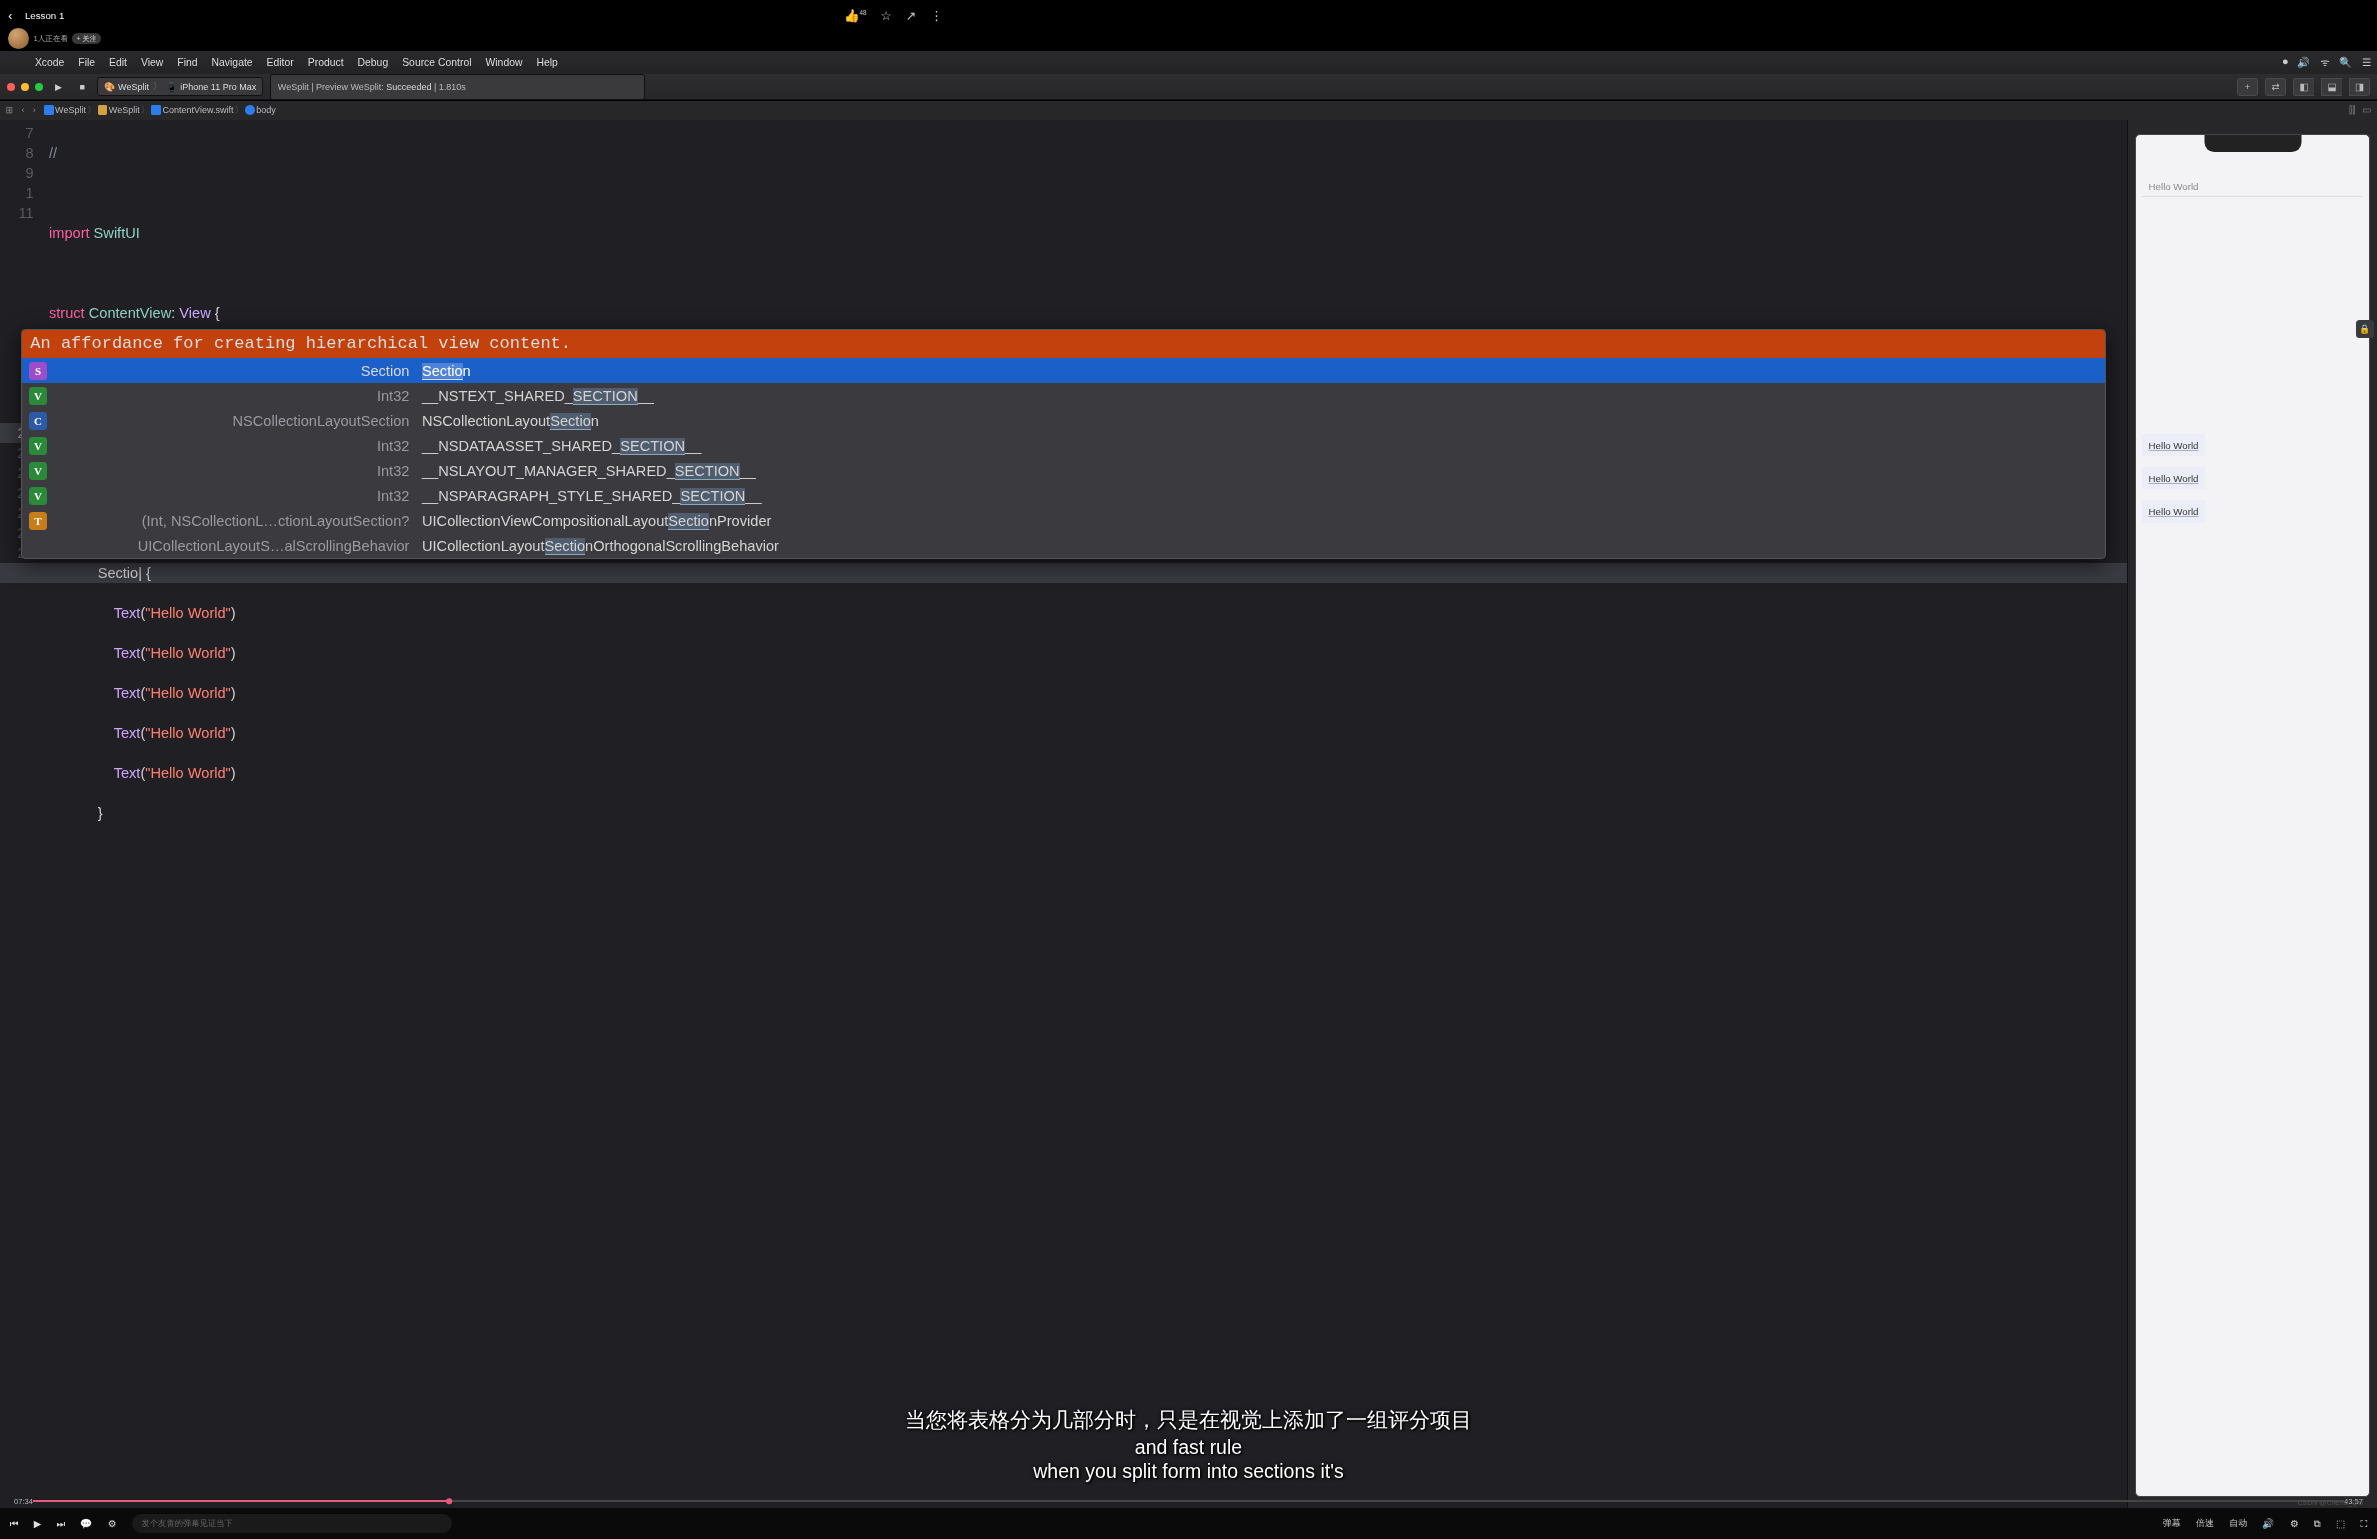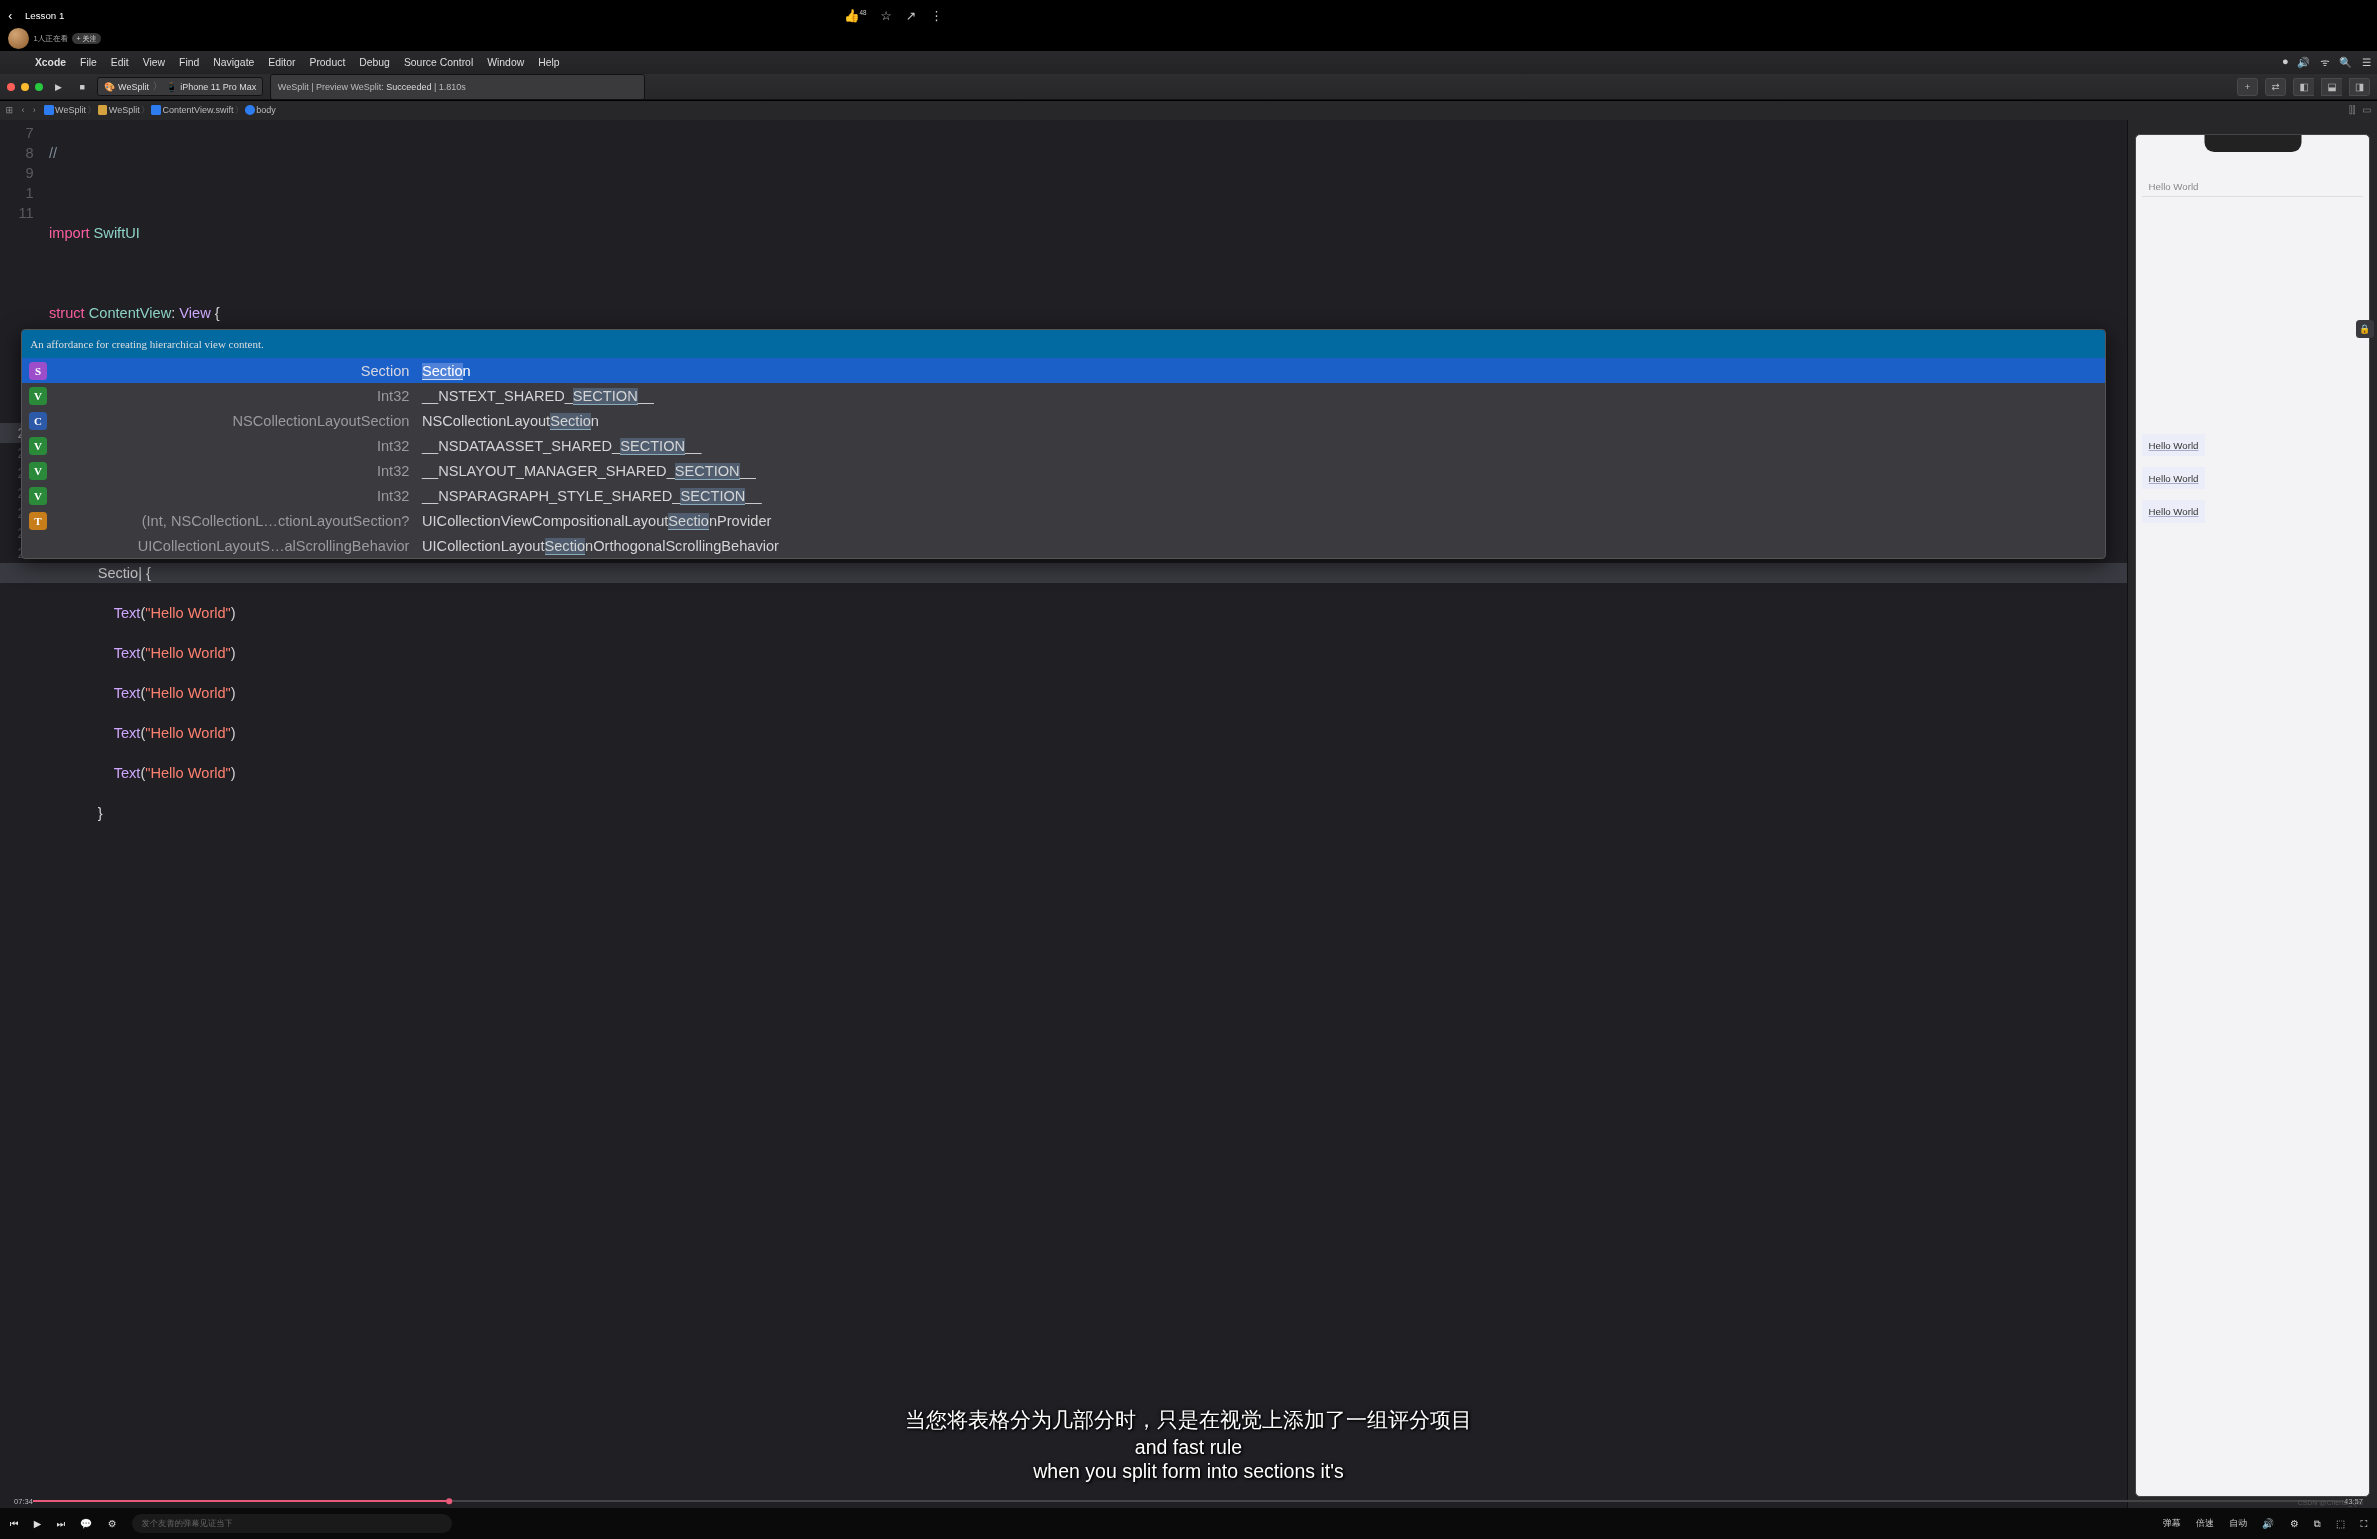--- a/index.html
+++ b/index.html
@@ -7,21 +7,21 @@
 .topbar{display:flex;align-items:center;height:31px;padding:0 8.3px;color:#fff}
 .topbar .back{font-size:12.5px;margin-right:12.5px;font-weight:300}
 .topbar .spacer{flex:1}
 .topbar .icon{margin-left:14px;font-size:12.5px;color:#ccc}
 .count{position:absolute;top:28px;left:8.3px;font-size:7.6px;color:#aaa;display:flex;align-items:center;gap:4.2px;z-index:10}
 .avatar{width:21px;height:21px;border-radius:50%;background:radial-gradient(circle at 35% 30%,#d4a574,#8b5a2b)}
 .follow{background:rgba(80,80,80,.7);border-radius:7px;padding:0.7px 4.2px;font-size:7px;color:#ddd}
 .mac-menubar{position:absolute;top:51px;left:0;right:0;height:23.6px;background:linear-gradient(#2a2a2c,#232326);border-bottom:0.7px solid #111;display:flex;align-items:center;padding:0 5.6px;gap:0}
 .apple{width:16.7px;height:16.7px;margin-right:5.6px;color:#ddd;font-size:11px;display:flex;align-items:center;justify-content:center}
 .mac-menubar .mi{padding:0 7px;color:#ddd;font-size:10.4px}
-.mac-menubar .mi.bold{font-weight:700}
+.mac-menubar .mi.bold{font-weight:400}
 .mac-menubar .rspace{flex:1}
 .mac-menubar .ric{margin-left:9.7px;color:#ccc;font-size:10.4px}
 .xcode-toolbar{position:absolute;top:74px;left:0;right:0;height:26.4px;background:linear-gradient(#2d2d30,#27272a);border-bottom:0.7px solid #111;display:flex;align-items:center;padding:0 7px;gap:7px}
 .traffic{display:flex;gap:5.6px}
 .traffic span{width:8.3px;height:8.3px;border-radius:50%}
 .tred{background:#ff5f57}.tyel{background:#febc2e}.tgrn{background:#28c840}
 .play,.stop{width:16.7px;height:16.7px;display:flex;align-items:center;justify-content:center;color:#ccc;font-size:9px}
 .scheme{background:#3a3a3d;border:0.7px solid #111;border-radius:2.8px;padding:2.1px 5.6px;font-size:9px;color:#ddd;display:flex;align-items:center;gap:2.8px}
 .sep{color:#888;margin:0 1.4px}
 .status{flex:0 0 375px;background:#3a3a3d;border:0.7px solid #111;border-radius:2.8px;padding:7px 7px;font-size:9px;color:#bbb}
@@ -44,21 +44,21 @@
 .gut .hl{background:#3a3a42;color:#aaa}
 .codelines{position:absolute;left:49px;top:2.8px;right:0;white-space:pre;color:#d4d4d4}
 .codelines div{height:20px}
 .kw-pink{color:#ff5fa3;font-weight:500}
 .kw-teal{color:#8fd4c8}
 .kw-purple{color:#d0a8ff}
 .kw-str{color:#ff8170}
 .kw-comment{color:#7f8c98}
 .hlline{background:#3a3a42;display:block;margin-left:-49px;padding-left:49px;width:calc(100% + 49px)}
 .autocomplete{position:absolute;top:209px;left:21px;right:21px;background:#3a3a3f;border:0.7px solid #555;border-radius:4.2px;box-shadow:0 5.6px 21px rgba(0,0,0,.6);overflow:hidden;font-family:"SF Mono",Menlo,monospace;font-size:14.6px;z-index:5}
-.ac-hint{background:#0369a1;padding:4.2px 8.3px;font-size:11px;color:#ddd;font-family:Liberation Serif, serif}
+.ac-hint{background:#c2410c;padding:4.2px 8.3px;font-size:17px;color:#ddd;font-family:Liberation Mono, monospace}
 .ac-row{display:flex;align-items:center;height:25px;padding:0 7px;gap:7px}
 .ac-row.sel{background:#1b5fc9;color:#fff}
 .ac-icon{width:18px;height:18px;border-radius:3.5px;display:flex;align-items:center;justify-content:center;font-weight:700;font-size:11px;font-family:-apple-system}
 .ic-s{background:#9b4dca;color:#fff}
 .ic-v{background:#2a8a3a;color:#fff}
 .ic-c{background:#2d5aa8;color:#fff}
 .ic-t{background:#c77d1a;color:#fff}
 .ic-none{background:transparent}
 .ac-type{color:#9a9aa0;min-width:361px;text-align:right;padding-right:5.6px}
 .ac-row.sel .ac-type{color:#d8d8e0}

